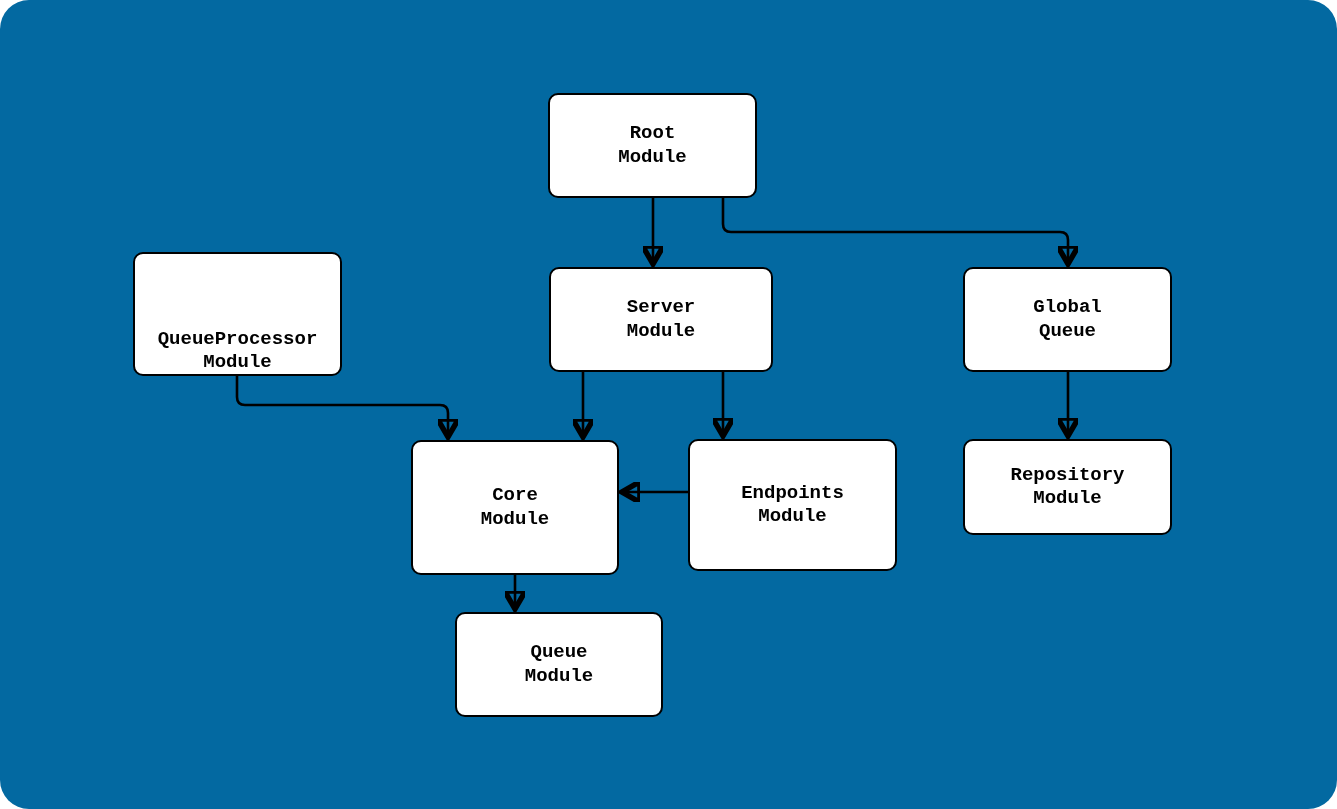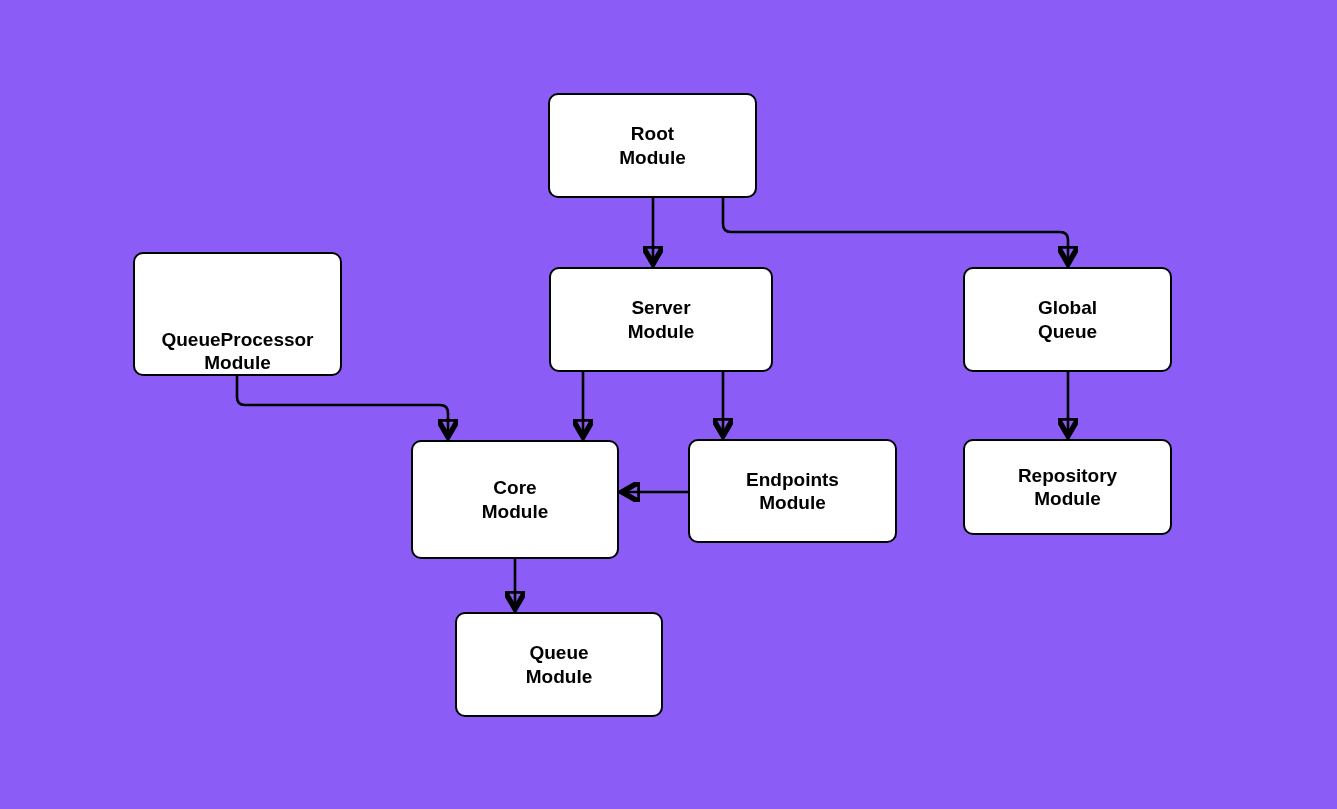--- a/index.html
+++ b/index.html
@@ -1,23 +1,24 @@
 <!DOCTYPE html>
 <html><head>
 <meta charset="utf-8">
 <style>
   * { margin: 0; padding: 0; box-sizing: border-box; }
   html, body { background: #ffffff; }
   .canvas {
     position: relative;
     width: 1337px;
     height: 809px;
-    background: #8b5cf6;
-    font-family: Liberation Sans, sans-serif;
+    background: #0369a1;
+    font-family: Liberation Mono, monospace;
     overflow: hidden;
+    border-radius: 29px;
   }
   .edges-layer {
     position: absolute;
     left: 0; top: 0;
     width: 1337px; height: 809px;
   }
   .edges-layer path {
     fill: none;
     stroke: #000000;
     stroke-width: 2.6;
@@ -38,22 +39,22 @@
     line-height: 1.22;
     color: #000000;
     white-space: pre-line;
     letter-spacing: 0px;
   }
   
   .n-root          { left: 548px;  top: 93px;  width: 209px; height: 105px; }
   .n-queueproc     { left: 133px;  top: 252px; width: 209px; height: 124px; align-items: flex-end; }
   .n-server        { left: 549px;  top: 267px; width: 224px; height: 105px; }
   .n-global        { left: 963px;  top: 267px; width: 209px; height: 105px; }
-  .n-core          { left: 411px;  top: 440px; width: 208px; height: 119px; }
-  .n-endpoints     { left: 688px;  top: 439px; width: 209px; height: 104px; }
+  .n-core          { left: 411px;  top: 440px; width: 208px; height: 135px; }
+  .n-endpoints     { left: 688px;  top: 439px; width: 209px; height: 132px; }
   .n-repository    { left: 963px;  top: 439px; width: 209px; height: 96px; }
   .n-queue         { left: 411px;  top: 612px; width: 208px; height: 105px; margin-left: 44px; }
 </style>
 </head>
 <body>
 
 <div class="canvas">
 
   <svg class="edges-layer" viewBox="0 0 1337 809" xmlns="http://www.w3.org/2000/svg">
     <defs>

